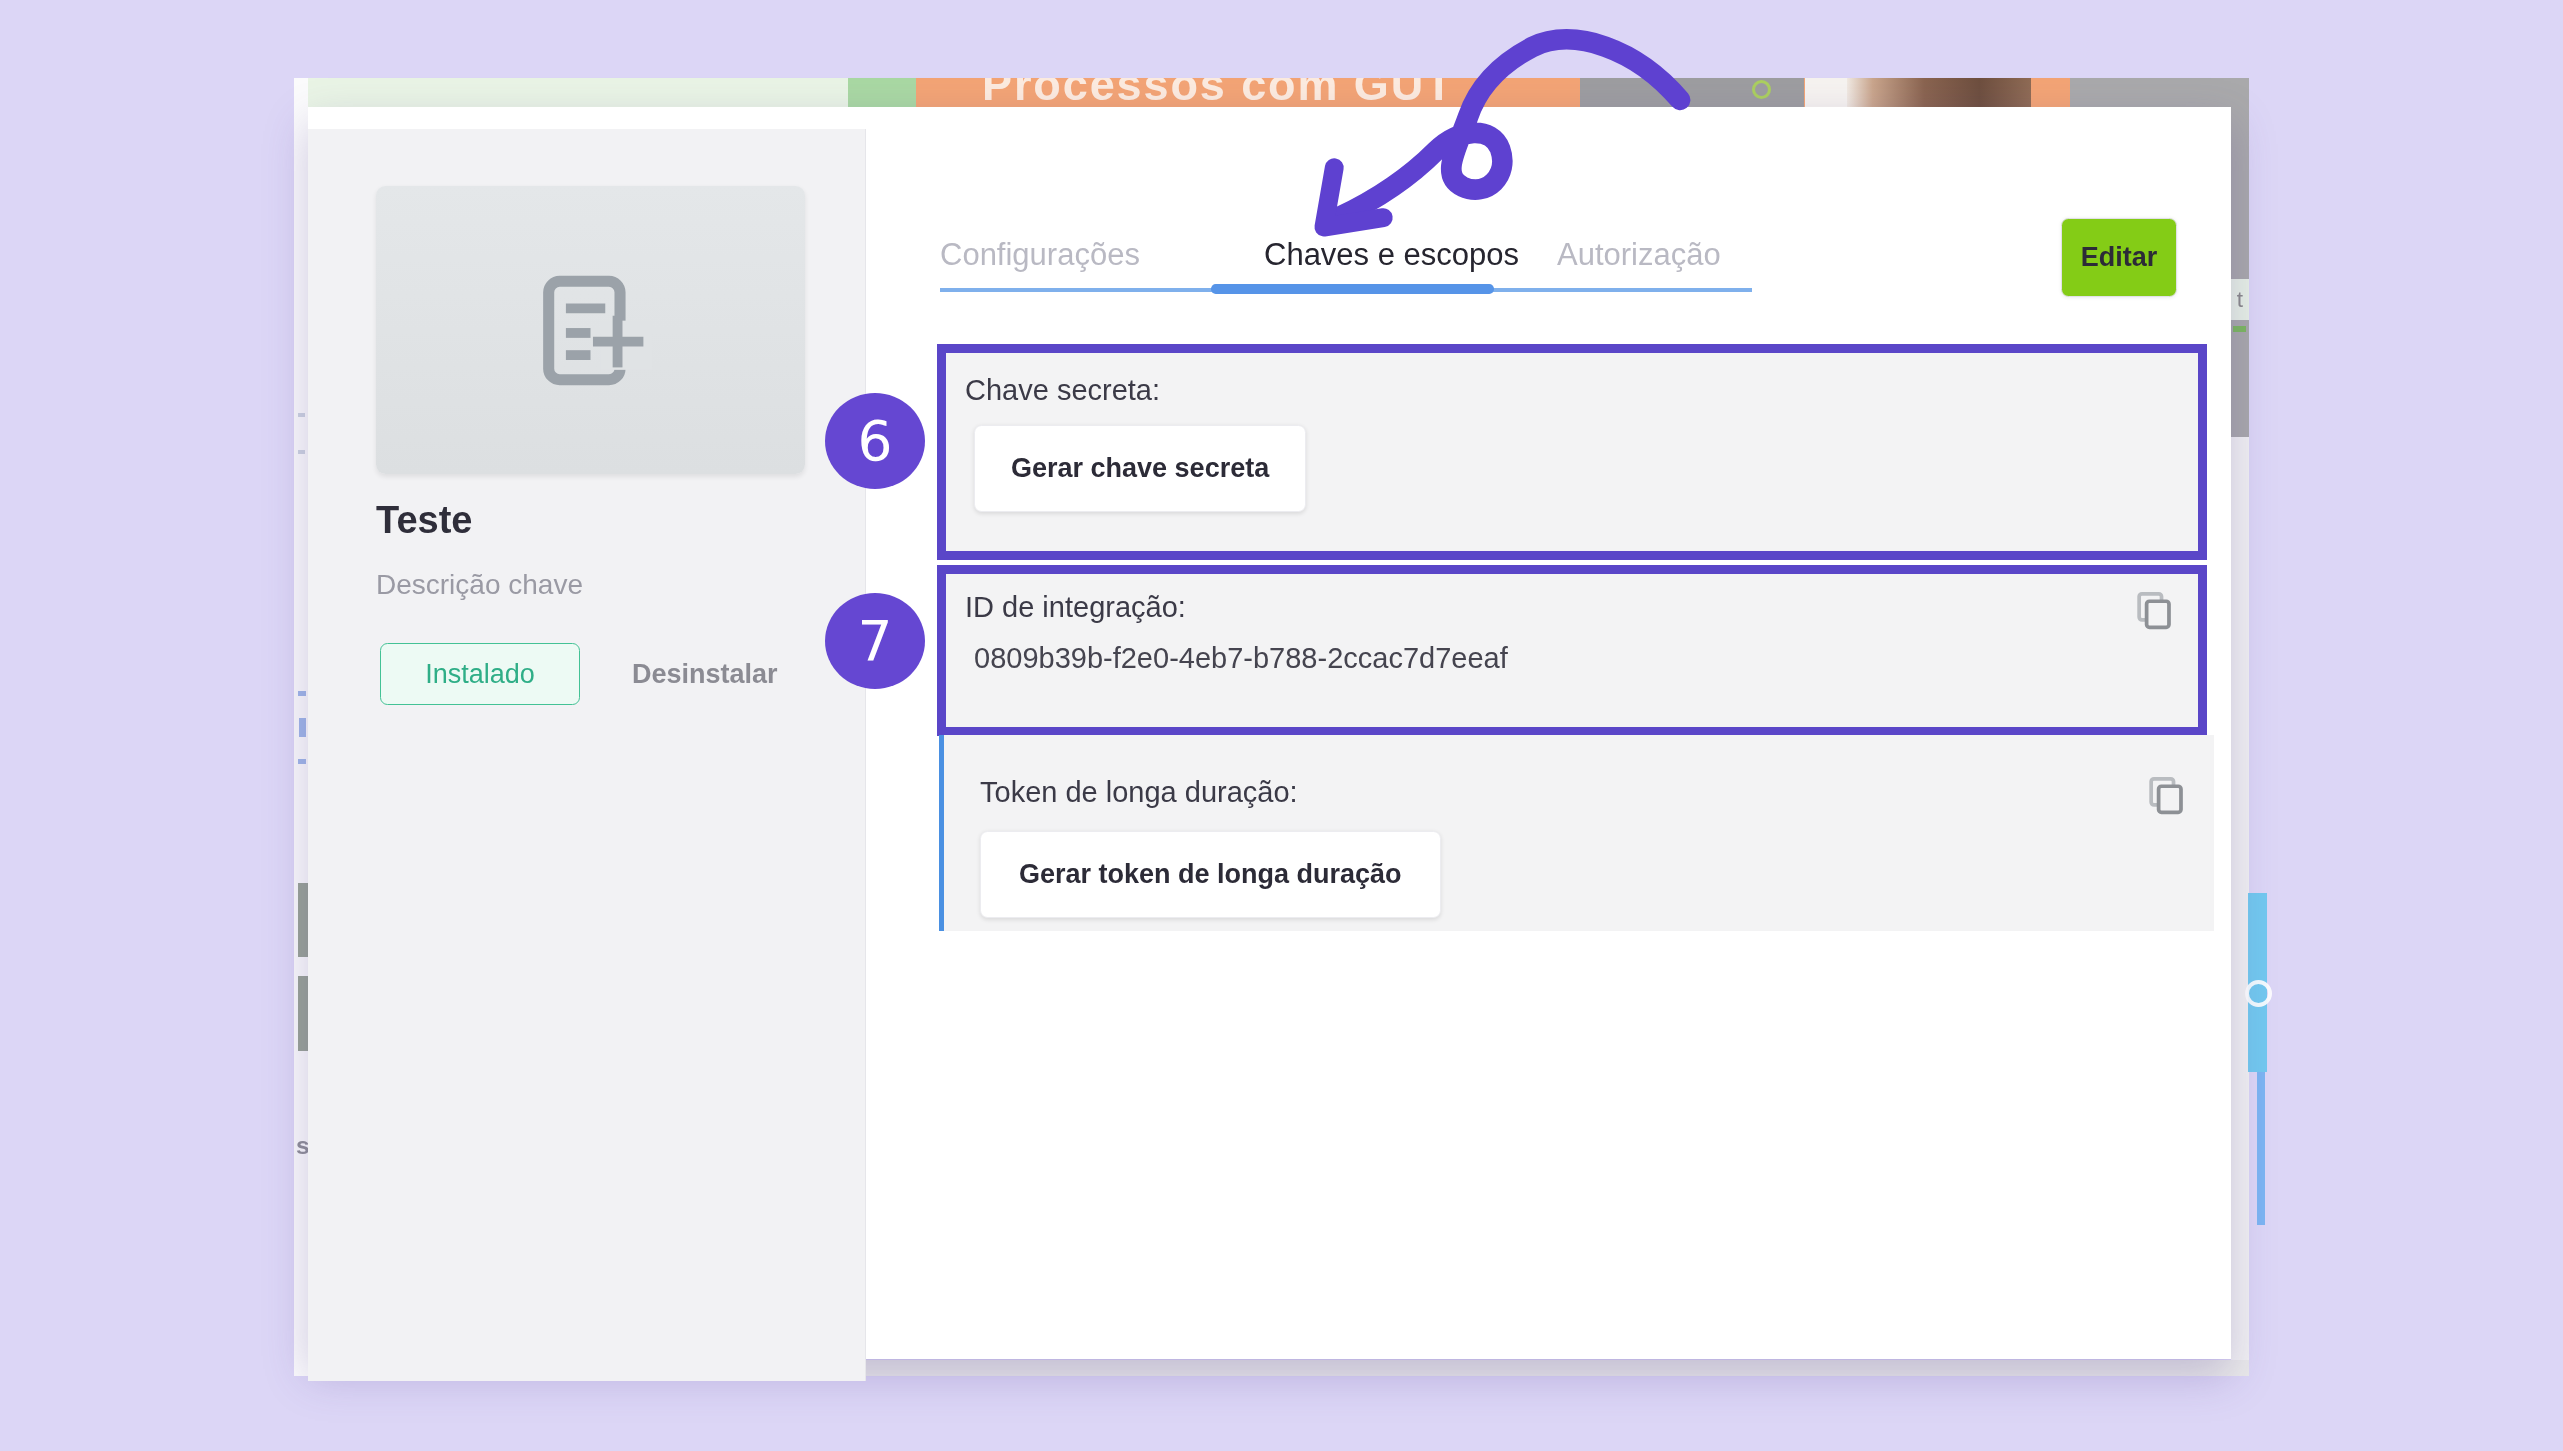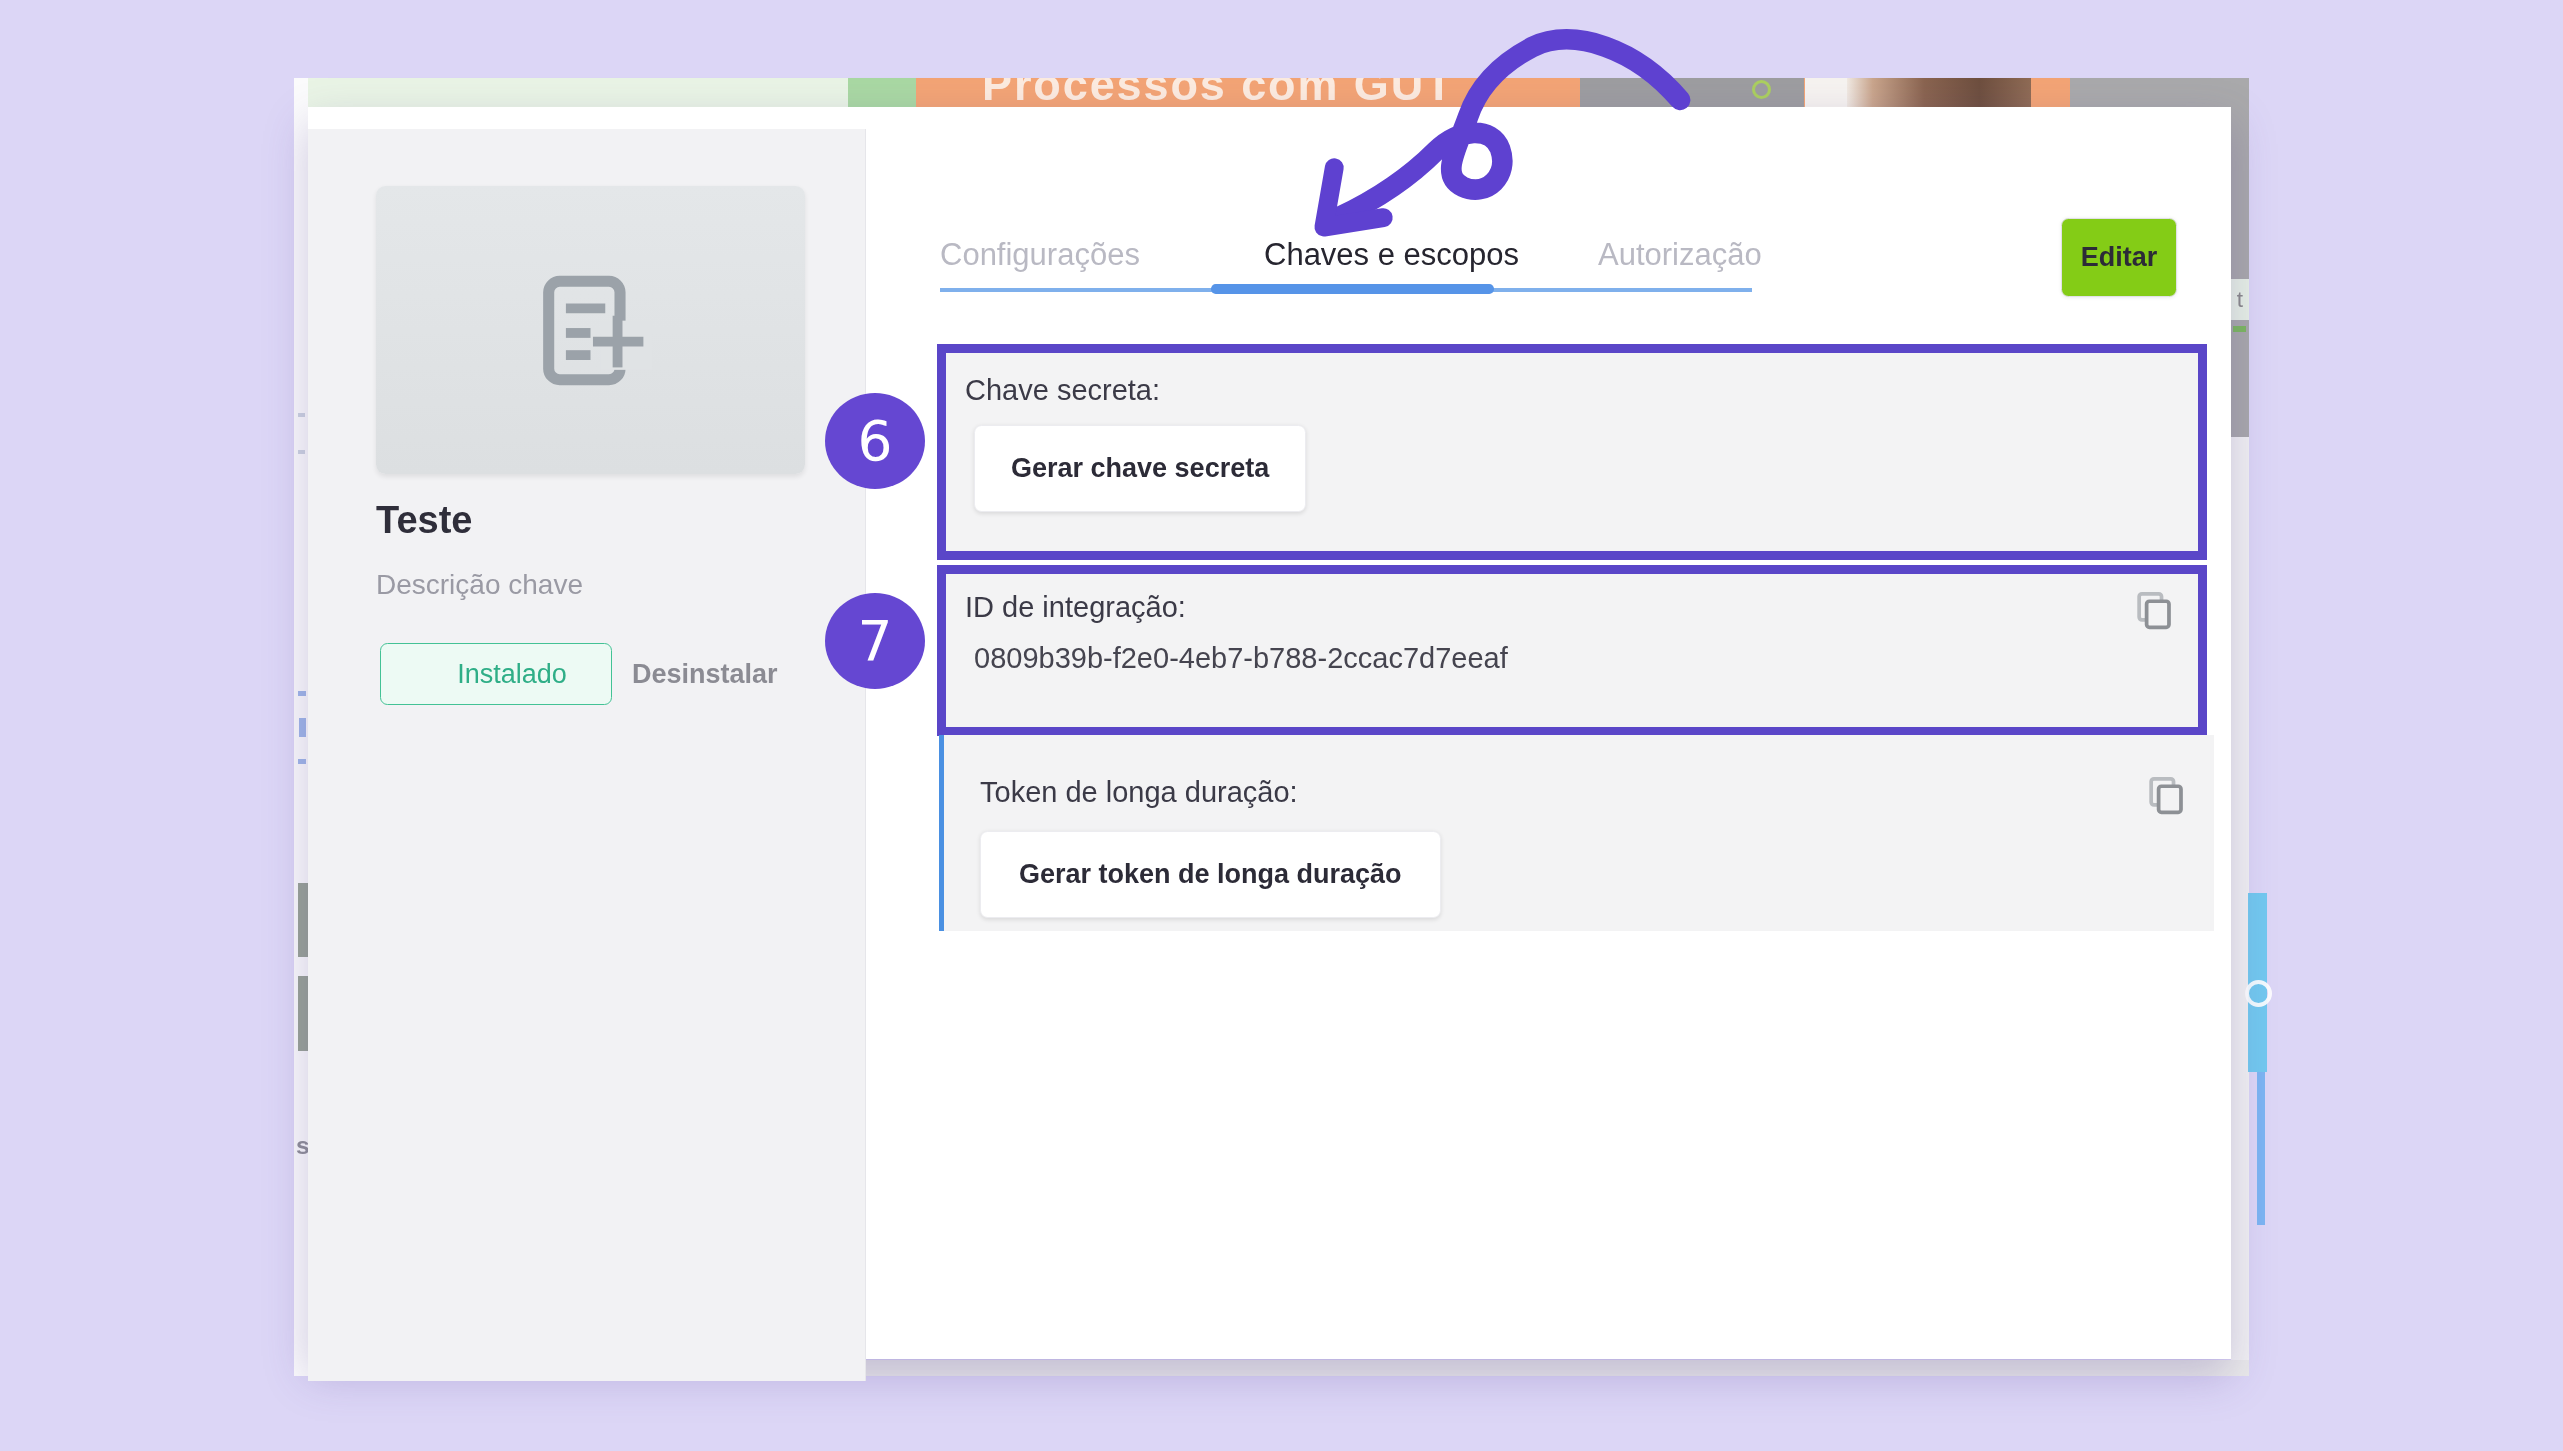--- a/index.html
+++ b/index.html
@@ -47,21 +47,21 @@
   .modal{left:308px;top:107px;width:1923px;height:1252px;background:#ffffff;z-index:10;
          box-shadow:0 17px 41px rgba(90,70,150,.28);}
   .panel{position:absolute;left:0;top:0;width:557px;height:100%;background:#f2f2f4;border-right:0.9px solid #e6e6ea;margin-top:22px;}
   .icon-card{position:absolute;left:68px;top:57px;width:429px;height:288px;border-radius:9.4px;
              background:linear-gradient(180deg,#e4e7e9,#dcdfe1);box-shadow:0 2.8px 5.7px rgba(0,0,0,.08);
              display:flex;align-items:center;justify-content:center;}
   .app-name{position:absolute;left:68px;top:370px;font-size:38px;font-weight:700;color:#2f2e3a;}
   .app-desc{position:absolute;left:68px;top:440px;font-size:28px;color:#9a9aa4;}
   .installed{position:absolute;left:72px;top:514px;width:198px;height:60px;border:1.9px solid #43c295;
              border-radius:7.5px;background:#edfaf4;color:#2fae87;font-size:27px;
-             display:flex;align-items:center;justify-content:center;cursor:default;padding-left:32px;}
+             display:flex;align-items:center;justify-content:center;cursor:default;}
   .uninstall{position:absolute;left:324px;top:530px;font-size:27px;font-weight:700;color:#8b8b93;cursor:pointer;}
 
   .tab{position:absolute;top:130px;font-size:31px;color:#b9b9c3;cursor:pointer;white-space:nowrap;}
   .tab.active{color:#26252f;margin-left:40px;}
   .tabs-line{position:absolute;left:632px;top:181px;width:812px;height:3.8px;background:#7fb0ec;}
   .tabs-active{position:absolute;left:903px;top:177px;width:283px;height:10.4px;background:#5694e8;border-radius:4.7px;}
   .edit-btn{position:absolute;left:1753px;top:111px;width:114px;height:77px;background:#84cc16;
             border:0.9px solid #e1e1e6;border-radius:7.5px;box-shadow:0 0.9px 3.8px rgba(0,0,0,.07);
             font-size:27px;font-weight:700;color:#2c2b37;display:flex;align-items:center;justify-content:center;cursor:pointer;}
 
@@ -145,21 +145,21 @@
       </svg>
     </div>
     <div class="app-name">Teste</div>
     <div class="app-desc">Descrição chave</div>
     <div class="installed">Instalado</div>
     <div class="uninstall">Desinstalar</div>
   </div>
 
   <div class="tab" style="left:632px;">Configurações</div>
   <div class="tab active" style="left:916px;">Chaves e escopos</div>
-  <div class="tab" style="left:1249px;margin-left:41px;">Autorização</div>
+  <div class="tab" style="left:1249px;">Autorização</div>
   <div class="tabs-line"></div>
   <div class="tabs-active"></div>
 
   <div class="edit-btn">Editar</div>
 
   <div class="hl-box box-secret">
     <div class="f-label" style="top:21px;">Chave secreta:</div>
     <div class="white-btn" style="left:28px;top:72px;height:85px;padding:0 36px;">Gerar chave secreta</div>
   </div>
 

